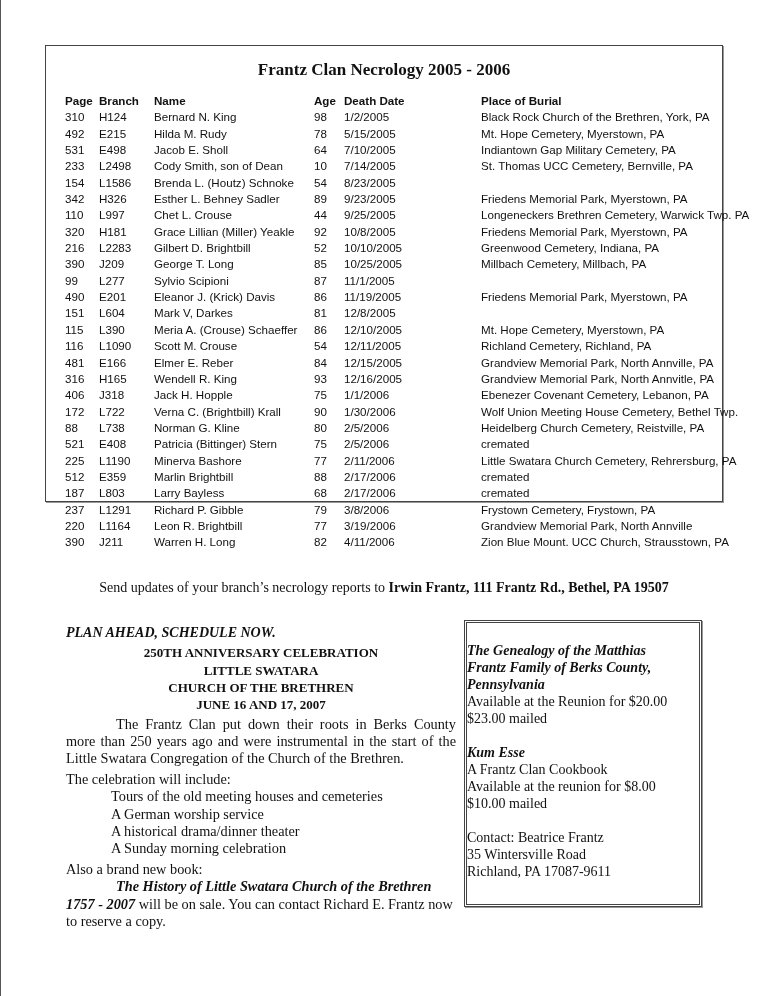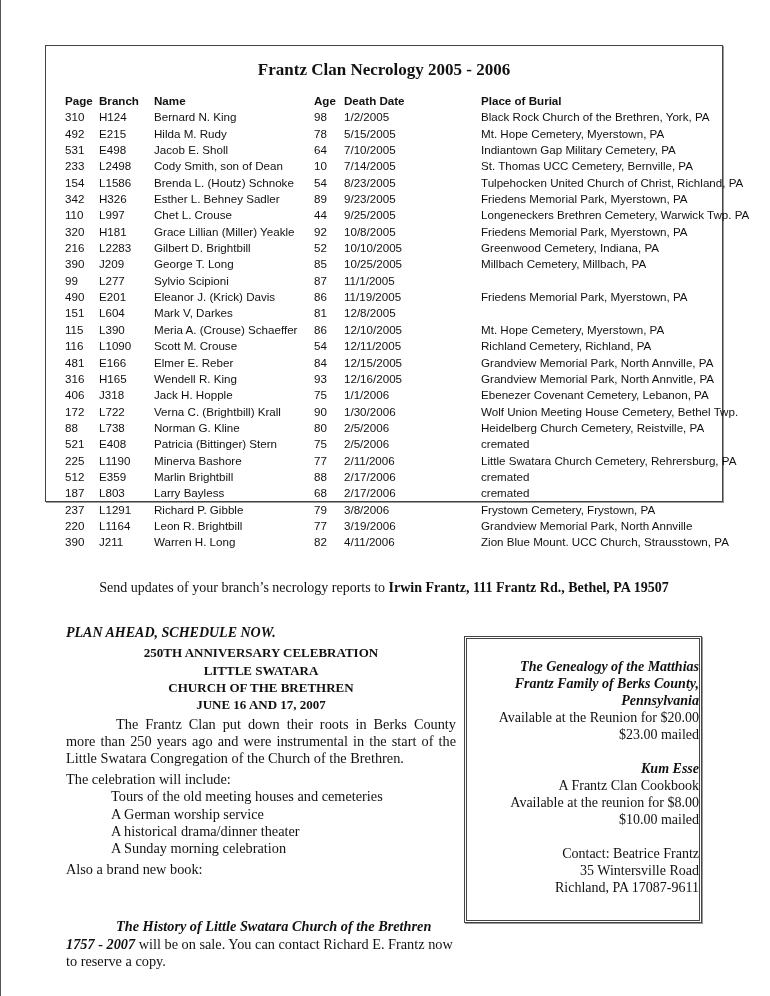--- a/index.html
+++ b/index.html
@@ -14,22 +14,22 @@
   .c-page { left:19px; } .c-branch { left:53px; } .c-name { left:108px; }
   .c-age { left:268px; } .c-date { left:298px; } .c-place { left:391px;padding-left:44px; }
   .footer-note { position:absolute; left:0; width:100%; top:534px; text-align:center; font-size:14px; white-space:nowrap; }
   .footer-note b { font-weight:bold; }
   .left-col { position:absolute; left:66px; top:624px; width:390px; font-size:14.3px; line-height:17.4px; }
   .plan { font-weight:bold; font-style:italic; font-size:14px; margin-bottom:3px; }
   .heading { text-align:center; font-weight:bold; font-size:13px; line-height:17.3px; }
   .para { text-indent:50px; margin-top:2px; text-align:justify; }
   .inc { margin-top:3px; }
   .list-item { padding-left:45px; }
-  .book-para { text-indent:50px;margin-top:40px; }
-  .book-box { position:absolute; left:464px; top:636px; width:238px; height:287px; border:3px double #444; box-sizing:border-box; box-shadow:1px 1px 0 #999; text-align:right; font-size:14px; line-height:17px; padding-top:19px; }
+  .book-para { text-indent:50px; }
+  .book-box { position:absolute; left:464px; top:620px; width:238px; height:287px; border:3px double #444; box-sizing:border-box; box-shadow:1px 1px 0 #999; text-align:left; font-size:14px; line-height:17px; padding-top:19px; }
   .bi { font-weight:bold; font-style:italic; }
   .gap { height:17px; }
 </style>
 </head>
 <body>
 
 <div class="page-left-rule"></div>
 
 <div class="necro-box">
   <div class="necro-title">Frantz Clan Necrology 2005 -  2006</div>
@@ -73,21 +73,20 @@
         <span class="c-age">10</span>
         <span class="c-date">7/14/2005</span>
         <span class="c-place">St. Thomas UCC Cemetery, Bernville, PA</span>
       </div>
       <div class="row">
         <span class="c-page">154</span>
         <span class="c-branch">L1586</span>
         <span class="c-name">Brenda L. (Houtz) Schnoke</span>
         <span class="c-age">54</span>
         <span class="c-date">8/23/2005</span>
-        <span class="c-place">Tulpehocken United Church of Christ, Richland, PA</span>
       </div>
       <div class="row">
         <span class="c-page">342</span>
         <span class="c-branch">H326</span>
         <span class="c-name">Esther L. Behney Sadler</span>
         <span class="c-age">89</span>
         <span class="c-date">9/23/2005</span>
         <span class="c-place">Friedens Memorial Park, Myerstown, PA</span>
       </div>
       <div class="row">

